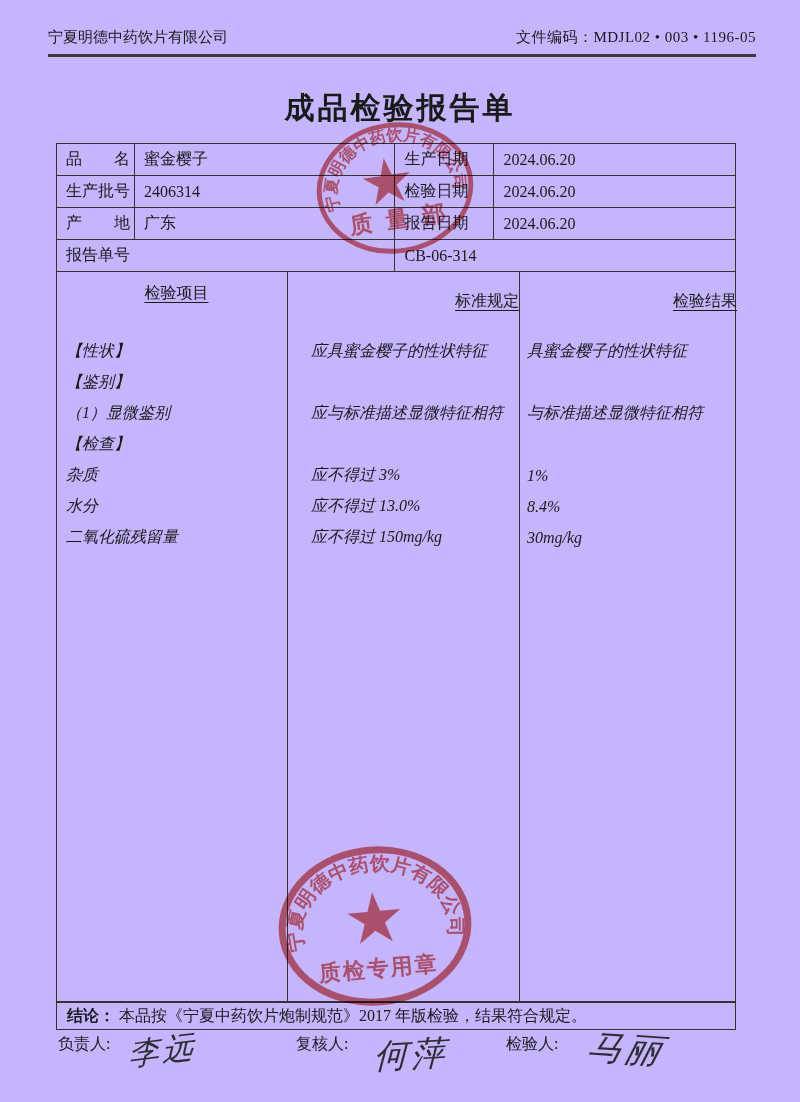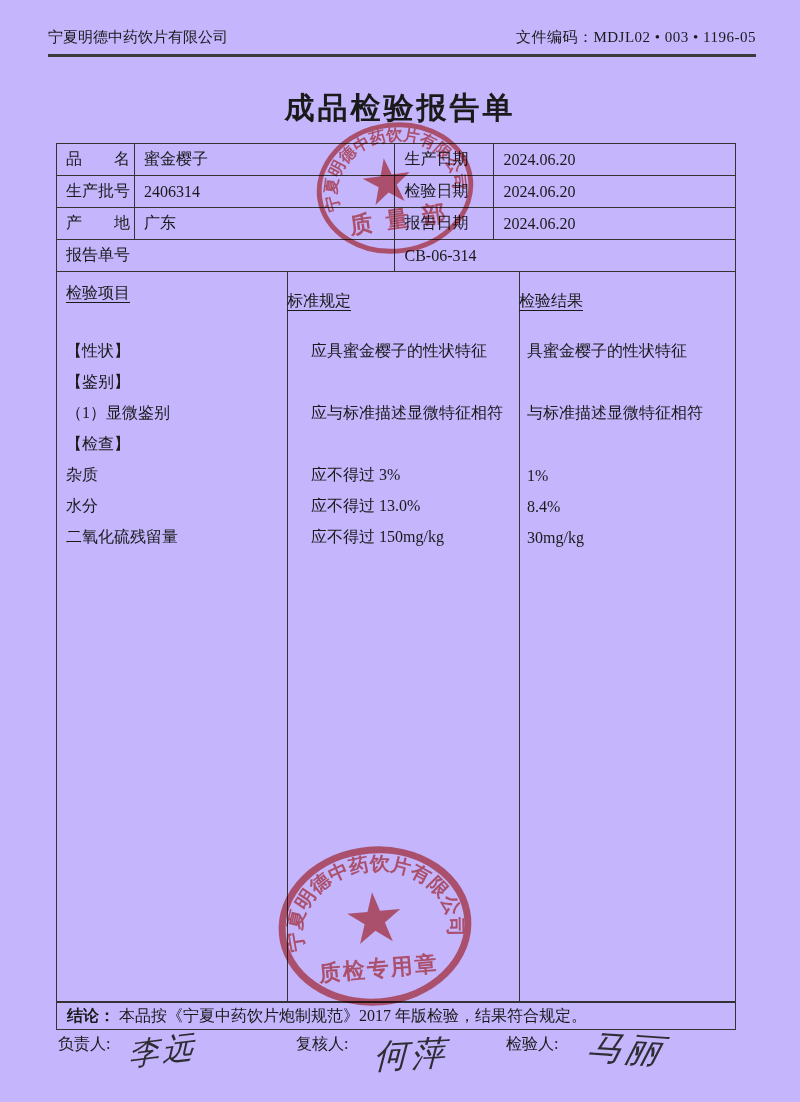--- a/index.html
+++ b/index.html
@@ -37,23 +37,23 @@
   }
   .vline { position:absolute; top:0; bottom:0; width:1px; background:#333; }
   .vline.v1 { left:230px; }
   .vline.v2 { left:462px; }
   .main-head {
     position:absolute; top:0; left:0; width:100%; height:42px;
     display:grid; grid-template-columns:230px 232px 218px; align-items:center;
     font-size:16px;
   }
   .main-head .h { text-decoration:underline; text-underline-offset:4px; }
-  .main-head .h.item { padding-left:9px; text-align:left; }
-  .main-head .h.c { text-align:left;margin-top:17px; }
-  .main-rows { position:absolute; top:64px; left:0; width:100%; }
+  .main-head .h.item { padding-left:9px; text-align:center; }
+  .main-head .h.c { text-align:right;margin-top:17px; }
+  .main-rows { position:absolute; top:64px; left:0; width:100%;font-style:italic; }
   .mrow {
     display:grid; grid-template-columns:230px 232px 218px; height:31px;
     align-items:center; font-size:16px; white-space:nowrap;
   }
   .mrow .c1 { padding-left:9px; }
   .mrow .c2 { padding-left:24px; }
   .mrow .c3 { padding-left:8px; }
   
   .conclusion {
     position:absolute; left:56px; top:1002px; width:680px; height:28px;

